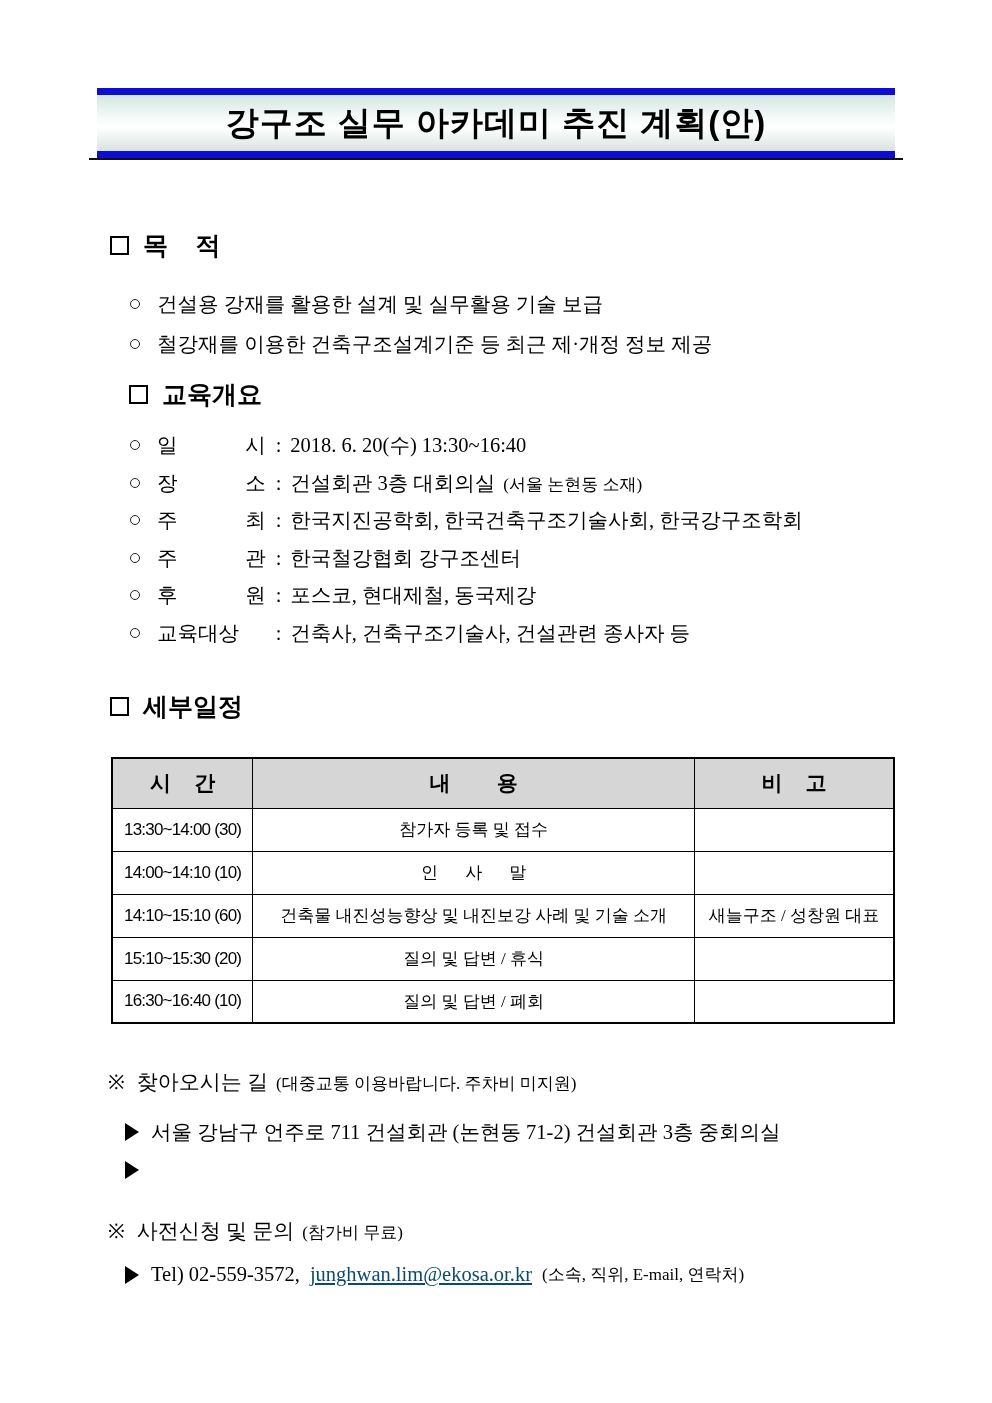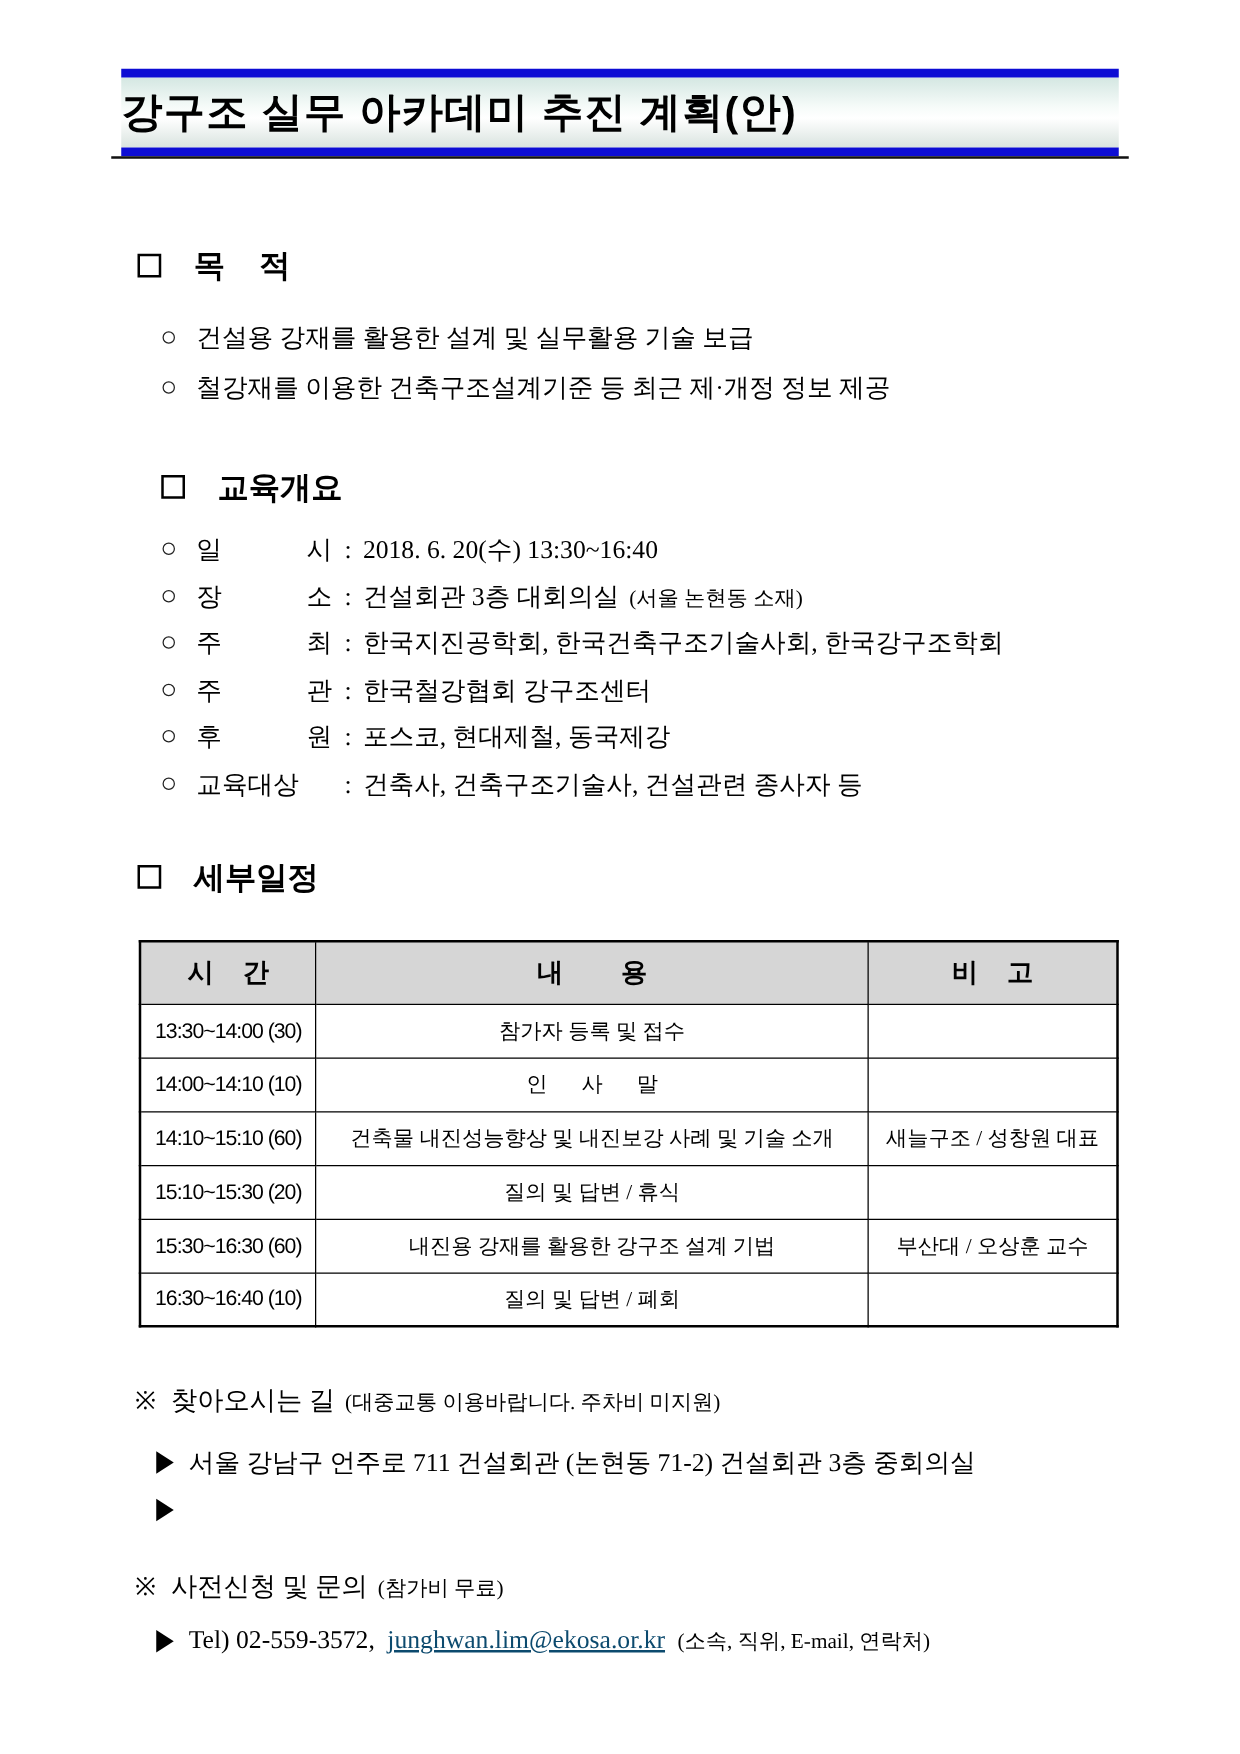--- a/index.html
+++ b/index.html
@@ -10,45 +10,44 @@
     margin:0 auto;
     background:#ffffff;
     font-family:"Liberation Serif","DejaVu Serif",serif;
     color:#000;
     overflow:hidden;
   }
   .content { padding:0 97px; }
 
   
   .banner {
-    margin-top:55px;
+    margin-top:88px;
     border-top:7px solid #0d0dd4;
     border-bottom:7px solid #0d0dd4;
     background:linear-gradient(180deg,#d4e7e2 0%,#f6fbf9 42%,#ffffff 58%,#d9e3df 100%);
     height:70px;
-    display:flex; align-items:center; 
+    display:flex; align-items:center; justify-content:center;
   }
   .banner-underline {
     height:0;
     border-bottom:2px solid #111;
     margin:0 -8px;
   }
   .page-title {
     font-family:"Liberation Sans","DejaVu Sans",sans-serif;
     font-weight:bold; font-size:33px; letter-spacing:1px;
     color:#000;
   }
 
   
   .section-heading {
     display:flex; align-items:center;
     font-family:"Liberation Sans","DejaVu Sans",sans-serif;
     font-weight:bold; font-size:25px;
     margin-left:13px;
-    gap:12px;
   }
   .sq {
     display:inline-block; width:19px; height:19px;
     border:2px solid #000; margin-right:14px; flex:0 0 auto;
   }
   .jl { 
     display:inline-block;
     text-align:justify; text-align-last:justify;
     white-space:normal;
   }
@@ -120,21 +119,21 @@
   }
   .email-link {
     color:#0c4a6e; text-decoration:underline; cursor:pointer;
   }
   .tel-line .paren { font-size:17px; }
 
   
   .mt-purpose-head { margin-top:69px; }
   .mt-p1 { margin-top:32px; }
   .mt-p2 { margin-top:19px; }
-  .mt-ov-head { margin-top:52px;padding-left:19px; }
+  .mt-ov-head { margin-top:24px;padding-left:19px; }
   .ov-list { margin-top:24px; }
   .ov-list .o-item + .o-item { margin-top:17px; }
   .mt-sch-head { margin-top:47px; }
   .mt-table { margin-top:34px; }
   .mt-dir { margin-top:44px; }
   .mt-dir1 { margin-top:22px; }
   .mt-dir2 { margin-top:15px; }
   .mt-contact { margin-top:38px; }
   .mt-tel { margin-top:18px; }
 </style>
@@ -251,25 +250,20 @@
             <td class="time">14:10~15:10 (60)</td>
             <td>건축물 내진성능향상 및 내진보강 사례 및 기술 소개</td>
             <td class="remark">새늘구조 / 성창원 대표</td>
           </tr>
           <tr>
             <td class="time">15:10~15:30 (20)</td>
             <td>질의 및 답변 / 휴식</td>
             <td class="remark"></td>
           </tr>
           <tr>
-            <td class="time">15:30~16:30 (60)</td>
-            <td>내진용 강재를 활용한 강구조 설계 기법</td>
-            <td class="remark">부산대 / 오상훈 교수</td>
-          </tr>
-          <tr>
             <td class="time">16:30~16:40 (10)</td>
             <td>질의 및 답변 / 폐회</td>
             <td class="remark"></td>
           </tr>
         </tbody>
       </table>
     </div>
 
     <div>
       <div class="note-head mt-dir">

